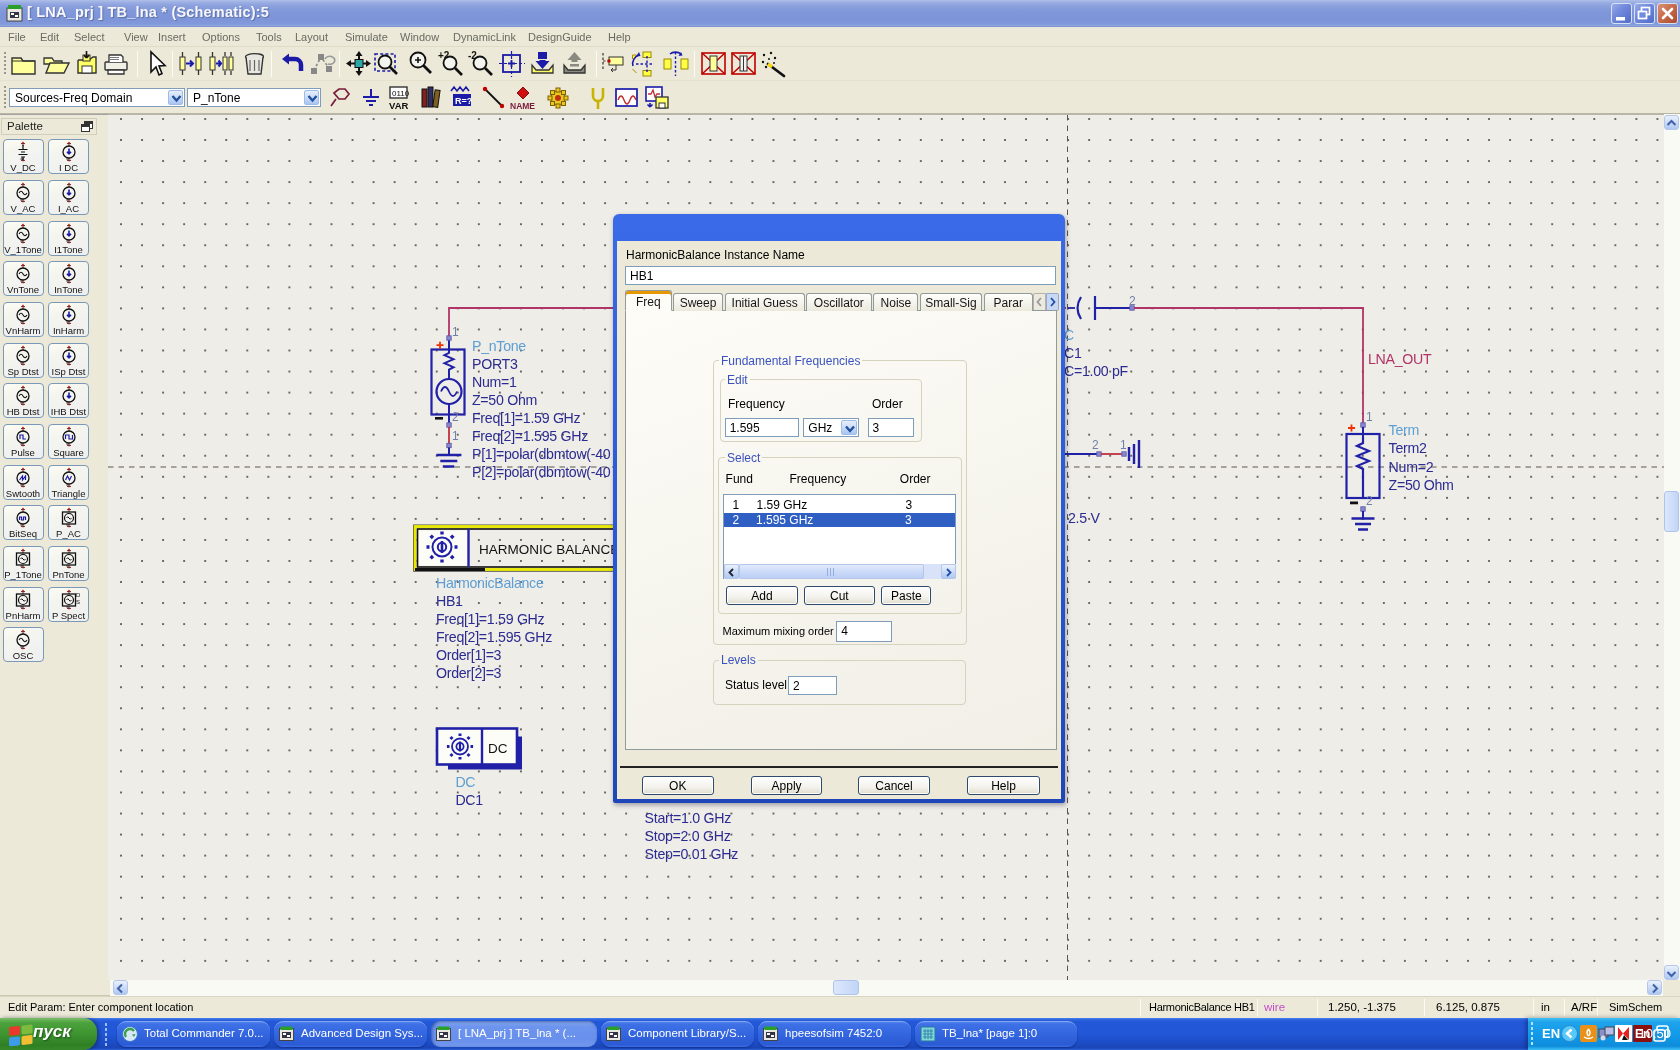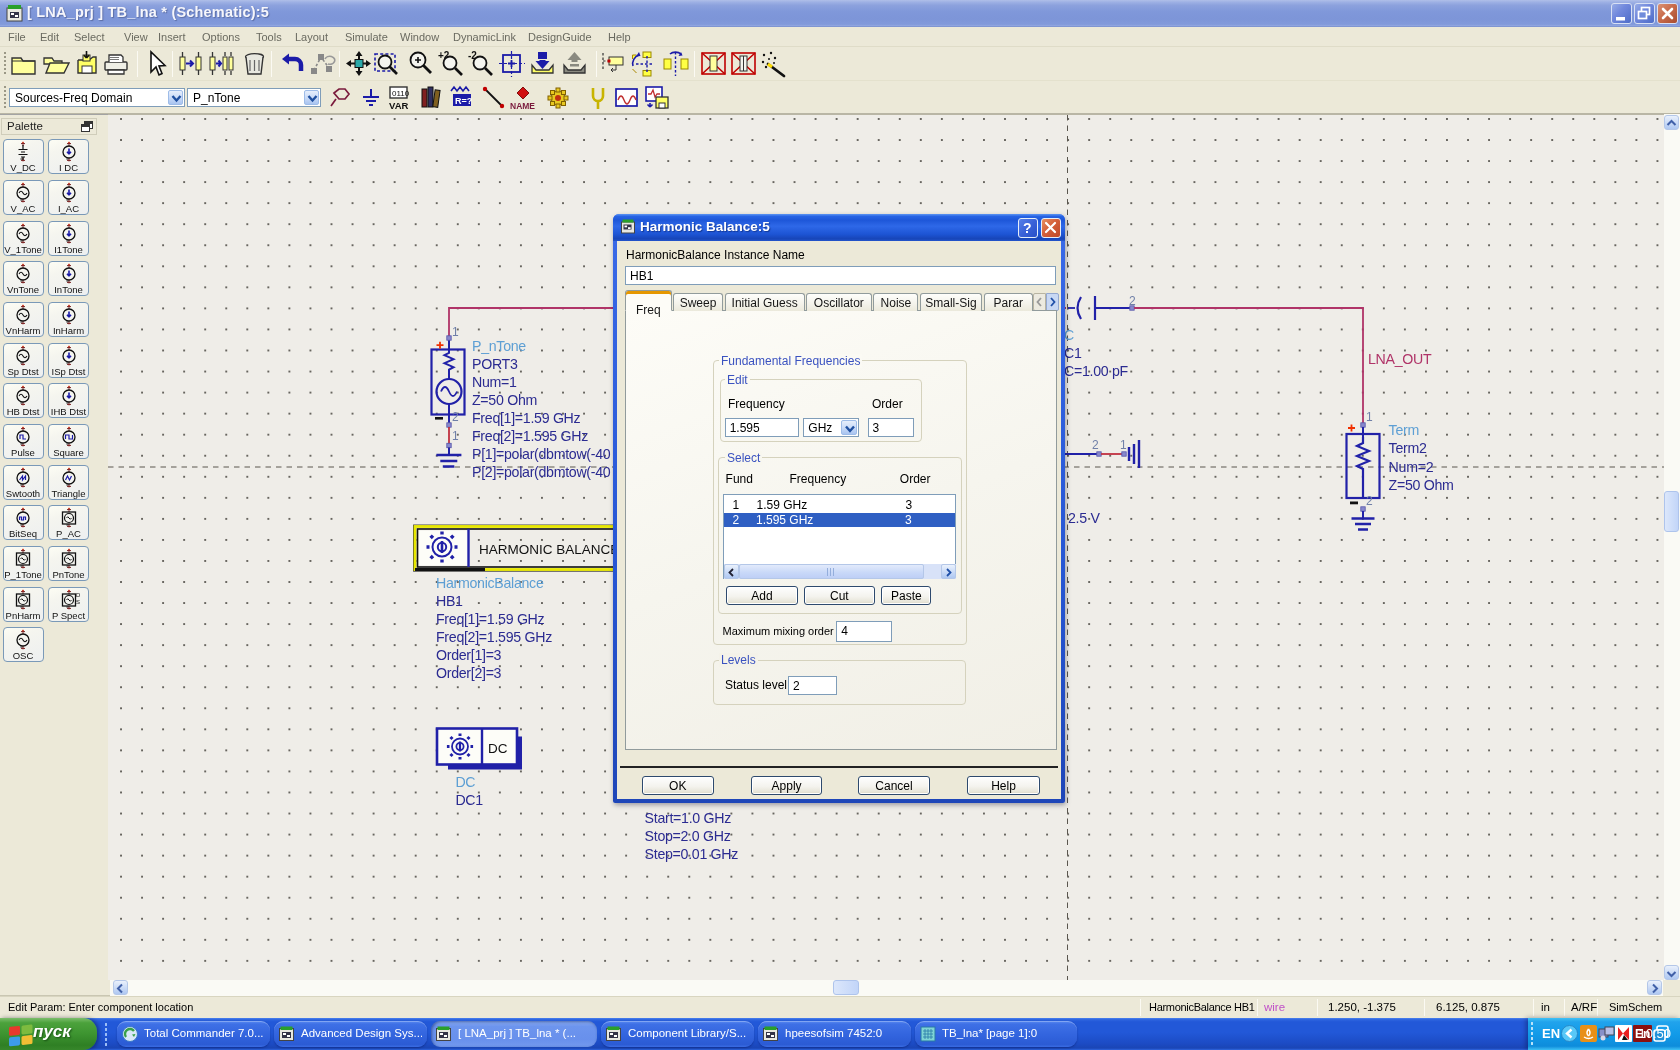--- a/index.html
+++ b/index.html
@@ -885,39 +885,23 @@
         </svg>
 <svg style="position:absolute;left:125px;top:7px" width="17" height="17">
           <rect x="4" y="1" width="11" height="11" rx="2" fill="none" stroke="#fff" stroke-width="1.6"></rect>
           <rect x="1" y="5" width="11" height="11" rx="2" fill="#1E90D8" stroke="#fff" stroke-width="1.6"></rect>
         </svg>
 <span id="clock" style="position:absolute;right:9px;top:8px;font-size:13px">10:50</span>
 </div>
 </div>
 <div id="dialog" class="abs">
 <div id="dbody"></div>
-<div id="dtitle">
- <svg style="position:absolute;left:8px;top:5px" width="15" height="15">
-          <rect x="0.5" y="3" width="13" height="11" fill="#E8E8E0" stroke="#444"></rect>
-          <rect x="1.5" y="0.5" width="11" height="3" fill="#2AA02A"></rect>
-          <rect x="2.5" y="5.5" width="8" height="5" fill="#333347"></rect>
-          <rect x="3.5" y="6.5" width="2.6" height="1.8" fill="#fff"></rect>
-          <rect x="7" y="8.2" width="2.6" height="1.8" fill="#fff"></rect>
-        </svg>
- <span class="dtext">Harmonic Balance:5</span>
- <div class="dctl" id="dhelp"><svg width="17" height="17">
-            <text x="4" y="14" font-size="14" font-weight="bold" fill="#fff">?</text>
-          </svg></div>
- <div class="dctl" id="dclose"><svg width="17" height="17">
-            <path d="M4 4 L13 13 M13 4 L4 13" stroke="#fff" stroke-width="2.2" stroke-linecap="round"></path>
-          </svg></div>
-</div>
 <span class="dlbl" style="left:13px;top:34px">HarmonicBalance Instance Name</span>
 <div class="dinput" style="left:12px;top:52px;width:431px;height:19px">HB1</div>
-<div class="tab" style="left:12px;top:76px;width:46.6px;height:21px;background:#FDFCF7;border-bottom:1px solid #FDFCF7;z-index:3;padding-top:12px;box-shadow:inset 0 3px 0 #E59700">Freq</div>
+<div class="tab" style="left:12px;top:76px;width:46.6px;height:21px;background:#FDFCF7;border-bottom:1px solid #FDFCF7;z-index:3;padding-top:4px;box-shadow:inset 0 3px 0 #E59700">Freq</div>
 <div class="tab" style="left:59.7px;top:79px;width:50.7px;height:18px;padding-top:2px;z-index:1">Sweep</div>
 <div class="tab" style="left:111.7px;top:79px;width:79.9px;height:18px;padding-top:2px;z-index:1">Initial Guess</div>
 <div class="tab" style="left:192.9px;top:79px;width:65.9px;height:18px;padding-top:2px;z-index:1">Oscillator</div>
 <div class="tab" style="left:260.4px;top:79px;width:45px;height:18px;padding-top:2px;z-index:1">Noise</div>
 <div class="tab" style="left:306.7px;top:79px;width:62.5px;height:18px;padding-top:2px;z-index:1">Small-Sig</div>
 <div class="tab" style="left:370.8px;top:79px;width:48.9px;height:18px;padding-top:2px;z-index:1">Parar</div>
 <div style="position:absolute;left:419.5px;top:79px;width:13px;height:18px;background:#ECEAE0;border:1px solid #B8B4A2;border-radius:2px 0 0 2px"><svg width="11" height="16">
           <path d="M7 4 L3.5 8 L7 12" fill="none" stroke="#999" stroke-width="1.8"></path>
         </svg></div>
 <div style="position:absolute;left:432.5px;top:79px;width:13px;height:18px;background:#C8D8F4;border:1px solid #94A8D0;border-radius:0 2px 2px 0"><svg width="11" height="16">

